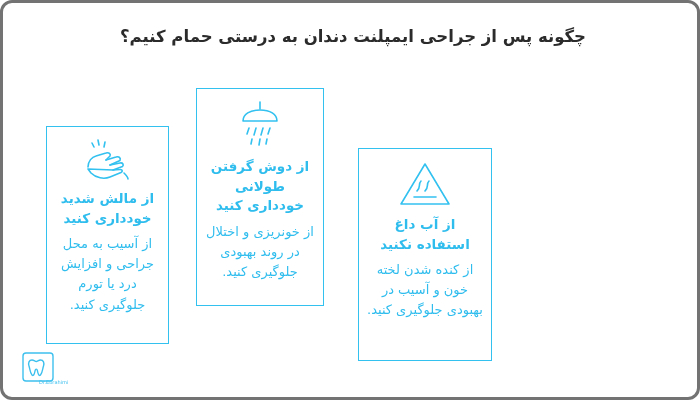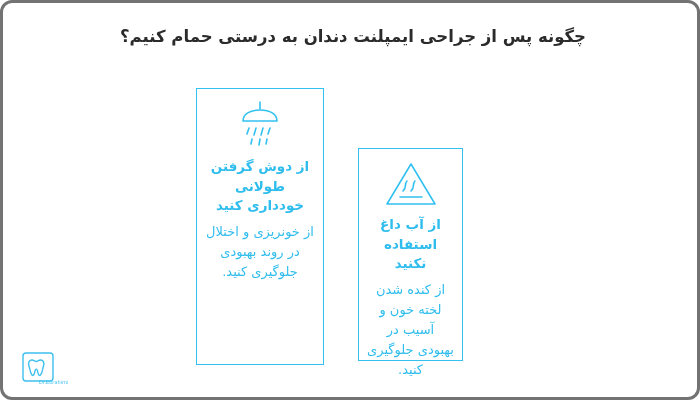--- a/index.html
+++ b/index.html
@@ -58,22 +58,22 @@
   }
   .card .body {
     color: #2fbdee;
     font-size: 13px;
     font-weight: normal;
     line-height: 1.55;
   }
 
   
   #card-1 { left: 43px;  top: 123px; width: 123px; height: 218px; }
-  #card-2 { left: 193px; top: 85px;  width: 128px; height: 277px; }
-  #card-3 { left: 355px; top: 145px; width: 105px; height: 213px; }
+  #card-2 { left: 193px; top: 85px;  width: 128px; height: 218px; }
+  #card-3 { left: 355px; top: 145px; width: 134px; height: 213px; }
   #card-4 { left: 512px; top: 103px; width: 127px; height: 200px; }
 
   
   .logo {
     position: absolute;
     left: 18px;
     top: 348px;
     width: 52px;
     height: 42px;
   }
@@ -86,20 +86,34 @@
     white-space: nowrap;
   }
 </style>
 </head>
 <body>
 
 <div class="page">
 
   <div class="title">چگونه پس از جراحی ایمپلنت دندان به درستی حمام کنیم؟</div>
 
+  <div class="card" id="card-1">
+    <span class="icon">
+      <svg width="56" height="46" viewBox="0 0 56 46" fill="none" stroke="#33c1f0" stroke-width="1.6" stroke-linecap="round" stroke-linejoin="round">
+        <path d="M12 6 L14 10 M18 3 L19 8 M25 5 L24 10"></path>
+        <path d="M8 30 C8 24 12 20 16 19 L26 16 C29 15 31 17 30 19 L26 23"></path>
+        <path d="M26 23 L36 20 C39 19 41 21 40 23.5 L30 28"></path>
+        <path d="M30 28 L40 26 C43 25.5 44 28 42.5 29.5 L33 33"></path>
+        <path d="M33 33 L40 32.5 C42.5 32.2 43 34.5 41 35.5 L30 40 C24 42.5 16 41 11 36 L8 32 Z"></path>
+        <path d="M44 36 C46 38 48 40 48 42"></path>
+      </svg>
+    </span>
+    <div class="heading">از مالش شدید خودداری کنید</div>
+    <div class="body">از آسیب به محل جراحی و افزایش درد یا تورم جلوگیری کنید.</div>
+  </div>
 
   <div class="card" id="card-2">
     <span class="icon">
       <svg width="62" height="52" viewBox="0 0 62 52" fill="none" stroke="#33c1f0" stroke-width="1.6" stroke-linecap="round" stroke-linejoin="round">
         <path d="M31 3 L31 10"></path>
         <path d="M14 22 C14 15 21 11 31 11 C41 11 48 15 48 22 Z"></path>
         <path d="M20 29 L18 35 M27 29 L25 36 M34 29 L32 36 M41 29 L39 35"></path>
         <path d="M23 40 L22 45 M31 40 L30 46 M38 40 L37 45"></path>
       </svg>
     </span>

